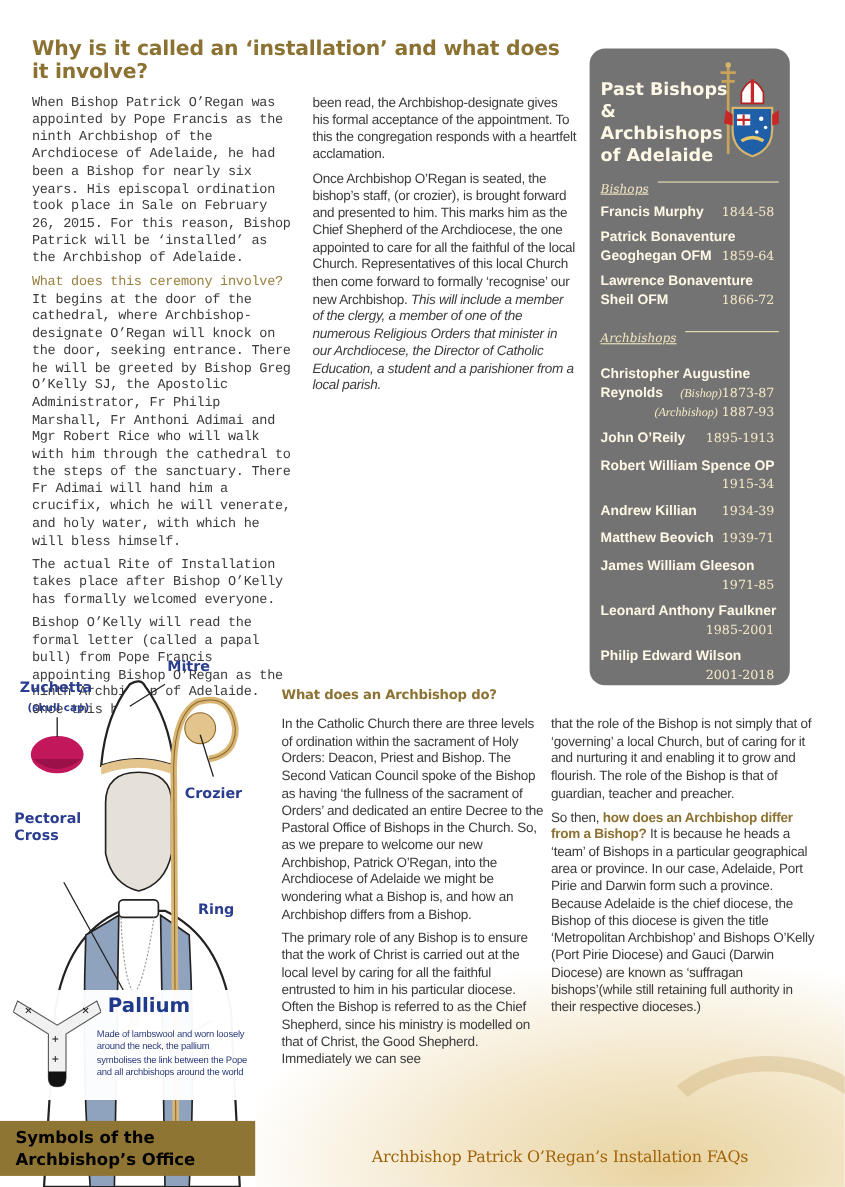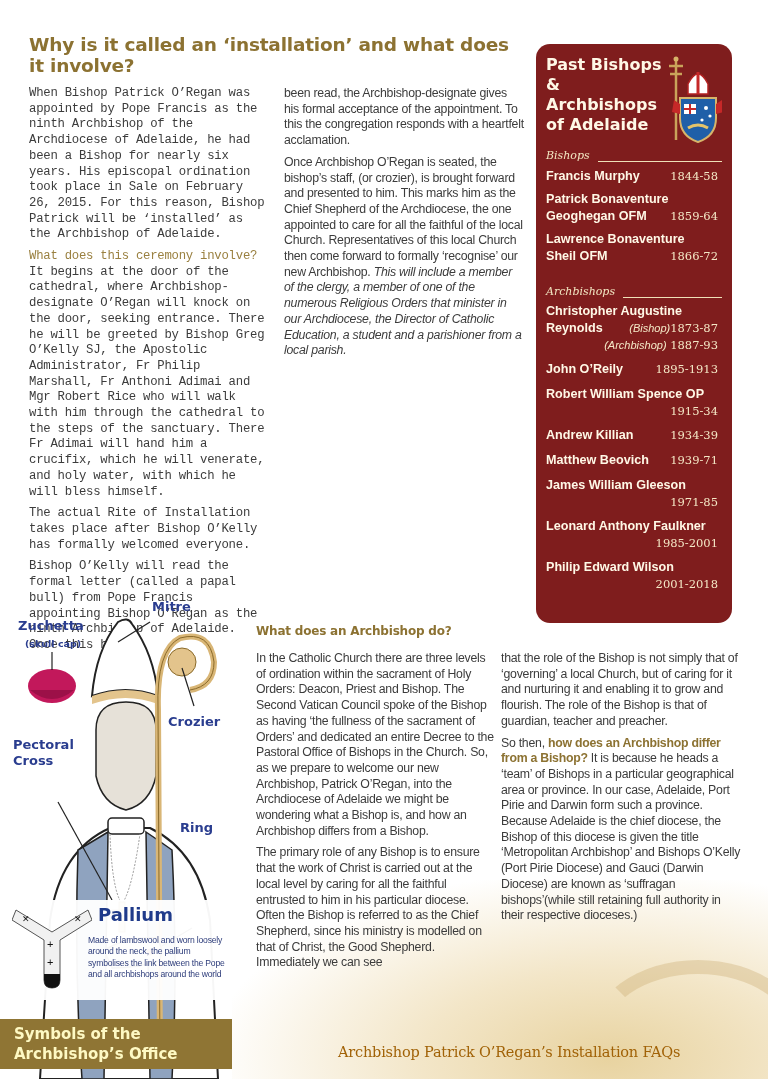--- a/index.html
+++ b/index.html
@@ -16,44 +16,44 @@
   .col p { margin-bottom: 6px; }
   .col .sub { color: #9a8040; font-weight: normal; }
   .col em { font-style: italic; }
   .col .hl { color: #8c7232; font-weight: bold; }
 
   #col1 { left: 29px; top: 86px; width: 242px; font-family: Liberation Mono, monospace; }
   #col2 { left: 284px; top: 86px; width: 240px; }
 
   
   .sidebar {
-    position: absolute; left: 536px; top: 44px; width: 196px; height: 579px;
-    background: #7f1d1d; border-radius: 14px; color: #fbf4df; padding: 11px 10px 10px 10px;
+    position: absolute; left: 536px; top: 44px; width: 182px; height: 579px;
+    background: #737373; border-radius: 14px; color: #fbf4df; padding: 27px 10px 10px 10px;
   }
   .sb-title { font-family: "DejaVu Sans", sans-serif; font-weight: bold; font-size: 16px; line-height: 20px; width: 120px; color: #fff8e6; }
   .crest { position: absolute; right: 10px; top: 10px; width: 58px; height: 92px; }
-  .sb-section { position: relative; margin-top: 14px; font-family: "DejaVu Serif", serif; font-style: italic; font-size: 11px; color: #f2e6c2; display: flex; align-items: flex-end; }
+  .sb-section { position: relative; margin-top: 14px; font-family: "DejaVu Serif", serif; font-style: italic; font-size: 11px; color: #f2e6c2; display: flex; align-items: flex-start; text-decoration: underline; }
   .sb-section .rule { flex: 1; height: 1px; background: #efe1b8; margin-left: 8px; }
   .bishop { font-size: 12.6px; line-height: 16px; font-weight: bold; color: #fff8e6; margin-top: 6px; position: relative; }
   .bishop .yrs { font-family: "DejaVu Serif", serif; font-weight: normal; font-size: 11.5px; color: #f4e8c6; }
   .bishop .right { position: absolute; right: 4px; }
   .bishop .line { position: relative; height: 17px; }
   .bishop .yrline { text-align: right; padding-right: 4px; height: 16px; }
-  .bishop .note { font-family: Liberation Sans, sans-serif; font-style: italic; font-weight: normal; font-size: 11px; }
+  .bishop .note { font-family: Liberation Serif, serif; font-style: italic; font-weight: normal; font-size: 11px; }
 
   
   .illus { position: absolute; left: 0; top: 590px; width: 250px; height: 489px; }
   .illus-label { position: absolute; font-family: "DejaVu Sans", sans-serif; font-weight: bold; color: #2a3d8f; font-size: 13px; line-height: 16px; }
   .illus-label.small { font-size: 9.5px; font-weight: bold; }
 
   .pallium-box { position: absolute; left: 10px; top: 900px; width: 220px; height: 100px; background: rgba(255,255,255,0.96); }
   .pallium-title { position: absolute; left: 98px; top: 904px; font-family: "DejaVu Sans", sans-serif; font-weight: bold; color: #1f3a8a; font-size: 18px; }
   .pallium-text { position: absolute; left: 88px; top: 935px; width: 140px; font-size: 8.6px; line-height: 11.3px; color: #2d3c7a; letter-spacing: -0.2px; }
 
-  .symbols-banner { position: absolute; left: 0; top: 1019px; width: 232px; height: 50px; background: #8f7534; color: #fef9c3; font-family: "DejaVu Sans", sans-serif; font-weight: bold; font-size: 15px; line-height: 20px; padding: 5px 0 0 14px; }
+  .symbols-banner { position: absolute; left: 0; top: 1019px; width: 232px; height: 50px; background: #8f7534; color: #000000; font-family: "DejaVu Sans", sans-serif; font-weight: bold; font-size: 15px; line-height: 20px; padding: 5px 0 0 14px; }
 
   
   .heading-2 { position: absolute; left: 256px; top: 624px; font-family: "DejaVu Sans", sans-serif; font-weight: bold; font-size: 12px; color: #8c7232; letter-spacing: -0.2px; }
   #col3 { left: 256px; top: 651px; width: 238px; }
   #col4 { left: 501px; top: 651px; width: 240px; }
 
   .bg-swirl { position: absolute; left: 232px; top: 880px; width: 536px; height: 199px;
     background: radial-gradient(ellipse at 70% 90%, #e8d3a0 0%, #f3e6c8 35%, rgba(255,255,255,0) 75%); }
   .swirl2 { position: absolute; right: -40px; top: 960px; width: 220px; height: 160px; border-radius: 50%; border: 14px solid rgba(200,170,110,0.35); border-left-color: rgba(255,255,255,0); }
 
@@ -116,21 +116,21 @@
   <div class="bishop">
     <div class="line">Lawrence Bonaventure</div>
     <div class="line"><span>Sheil OFM</span><span class="right yrs">1866-72</span></div>
   </div>
 
   <div class="sb-section" style="margin-top:20px">
     <span>Archbishops</span>
       <span class="rule"></span>
   </div>
 
-  <div class="bishop" style="margin-top:5px">
+  <div class="bishop" style="margin-top:18px">
     <div class="line">Christopher Augustine</div>
     <div class="line"><span>Reynolds</span><span class="right yrs"><span class="note">(Bishop)</span><span>1873-87</span></span></div>
     <div class="yrline yrs"><span class="note">(Archbishop)</span> <span>1887-93</span></div>
   </div>
 
   <div class="bishop" style="margin-top:8px">
     <div class="line"><span>John O’Reily</span><span class="right yrs">1895-1913</span></div>
   </div>
   <div class="bishop" style="margin-top:8px">
     <div class="line">Robert William Spence OP</div>

